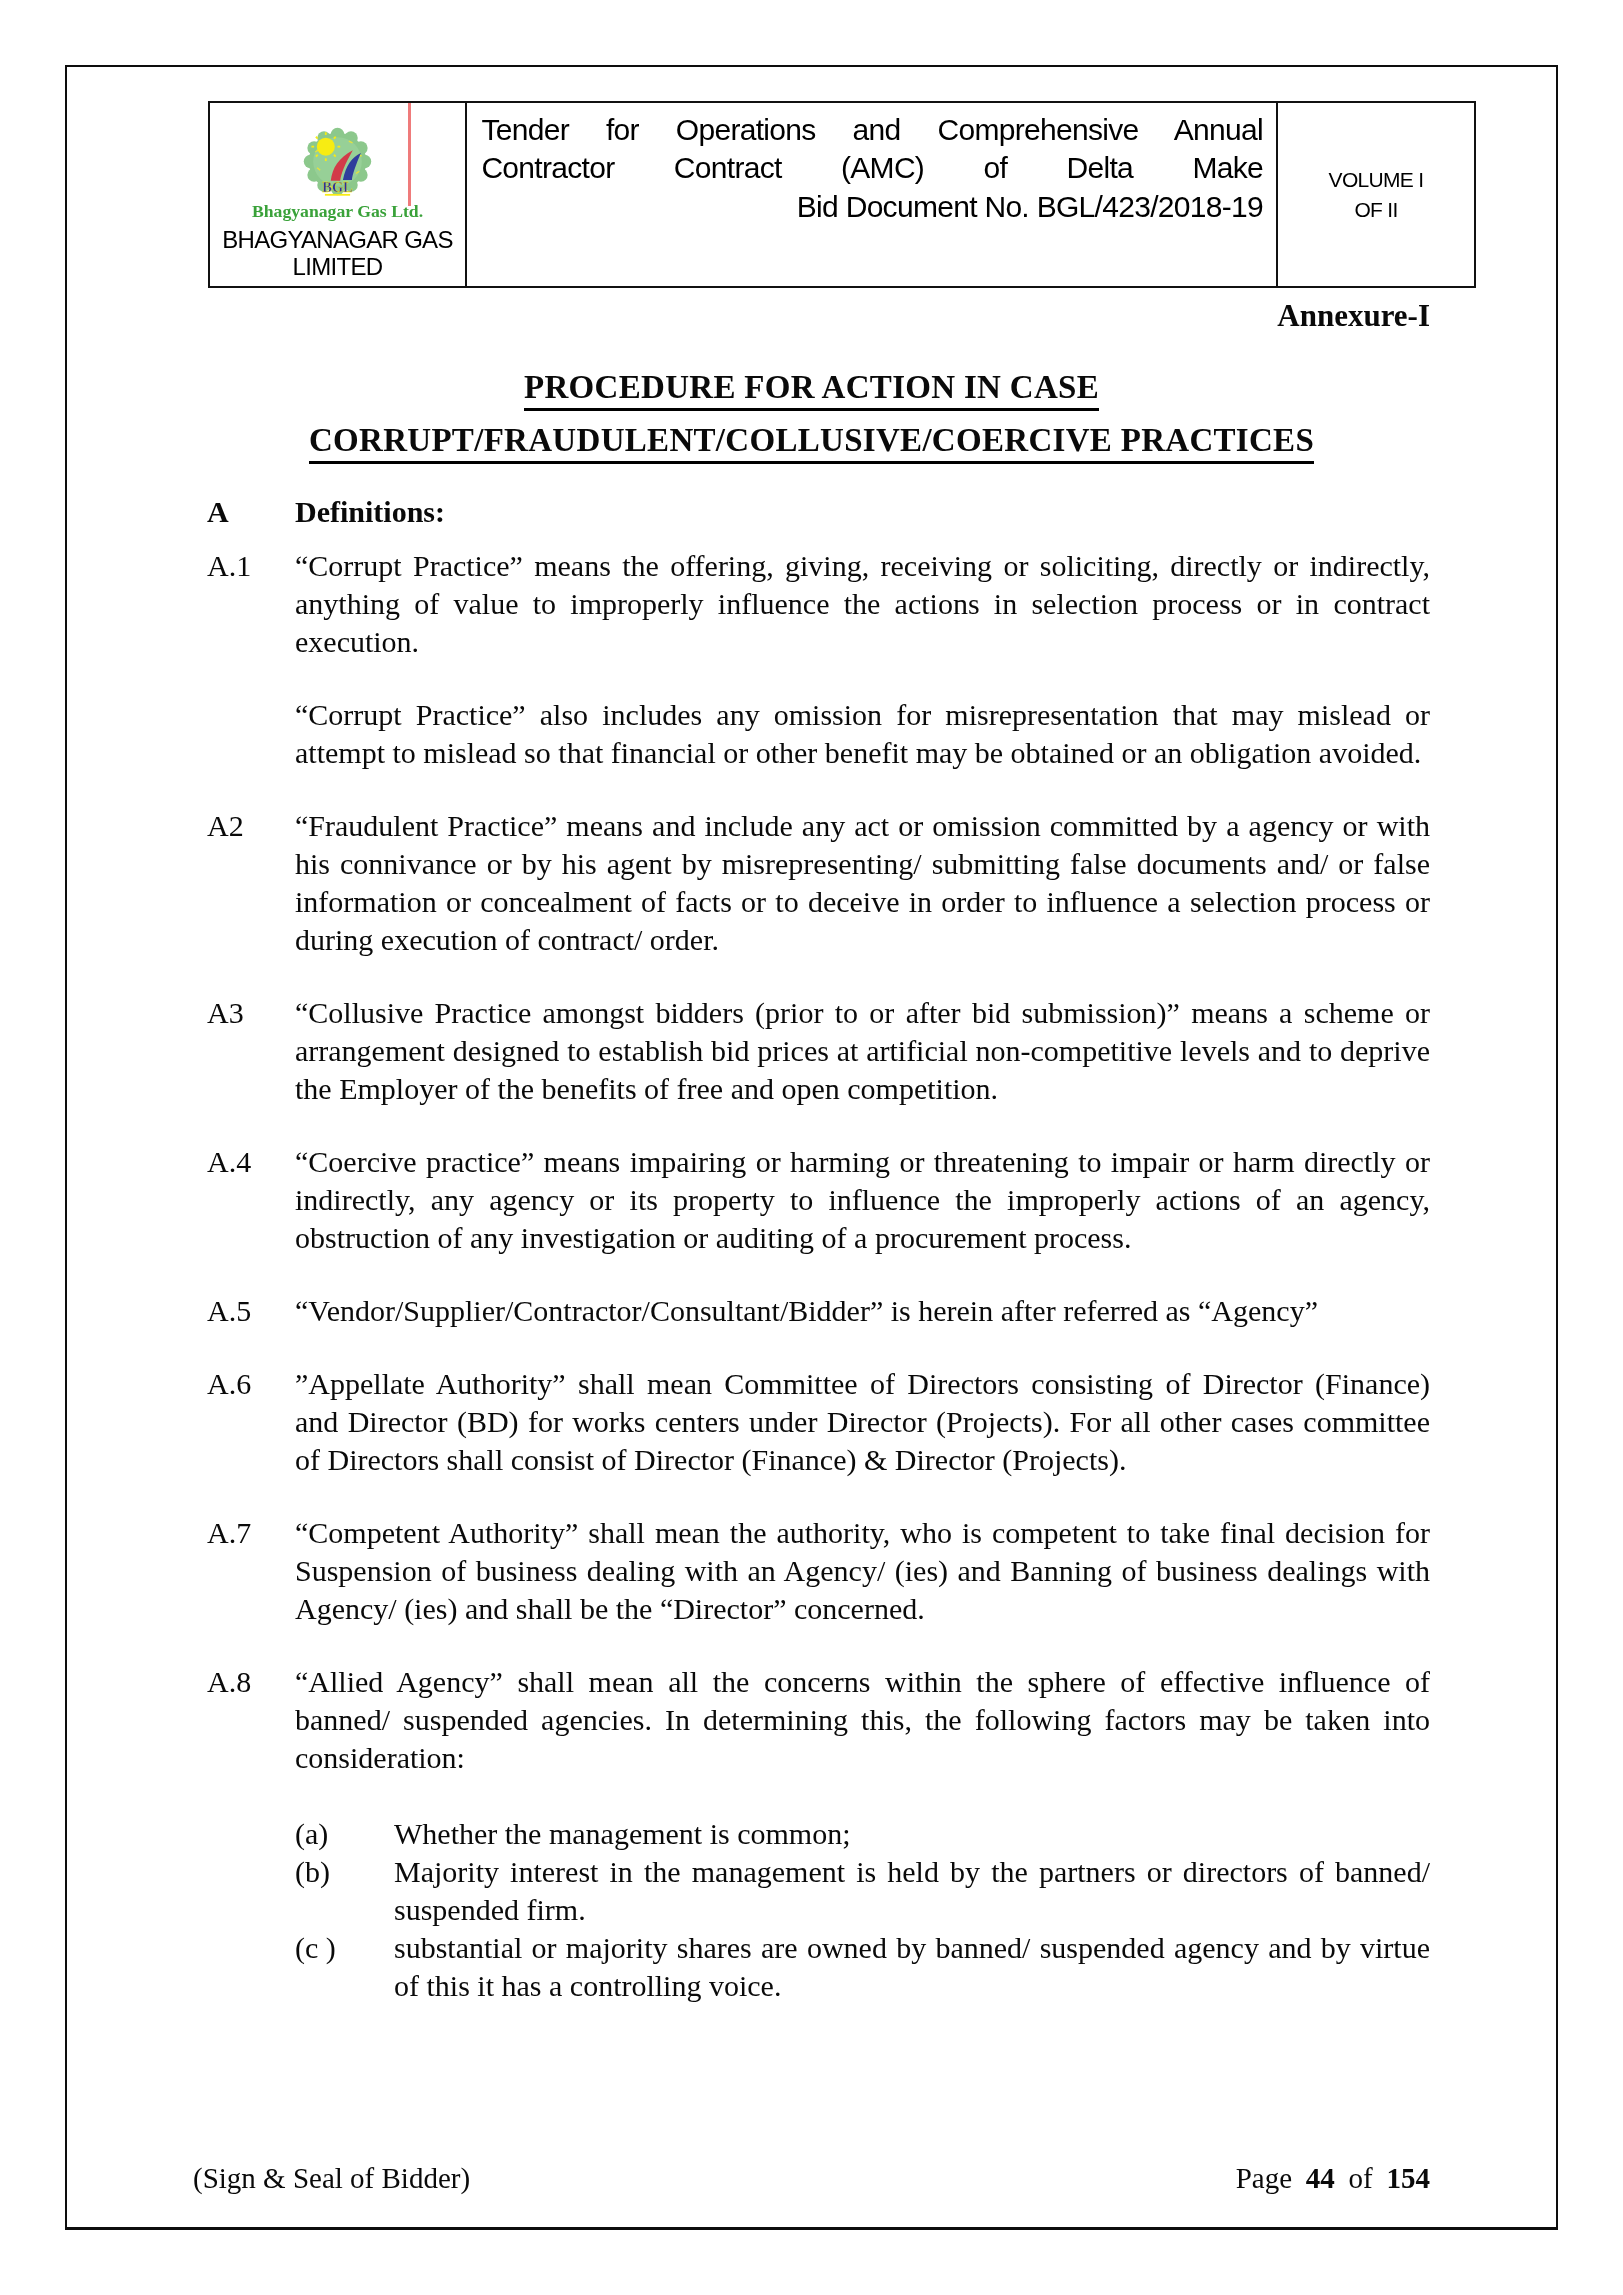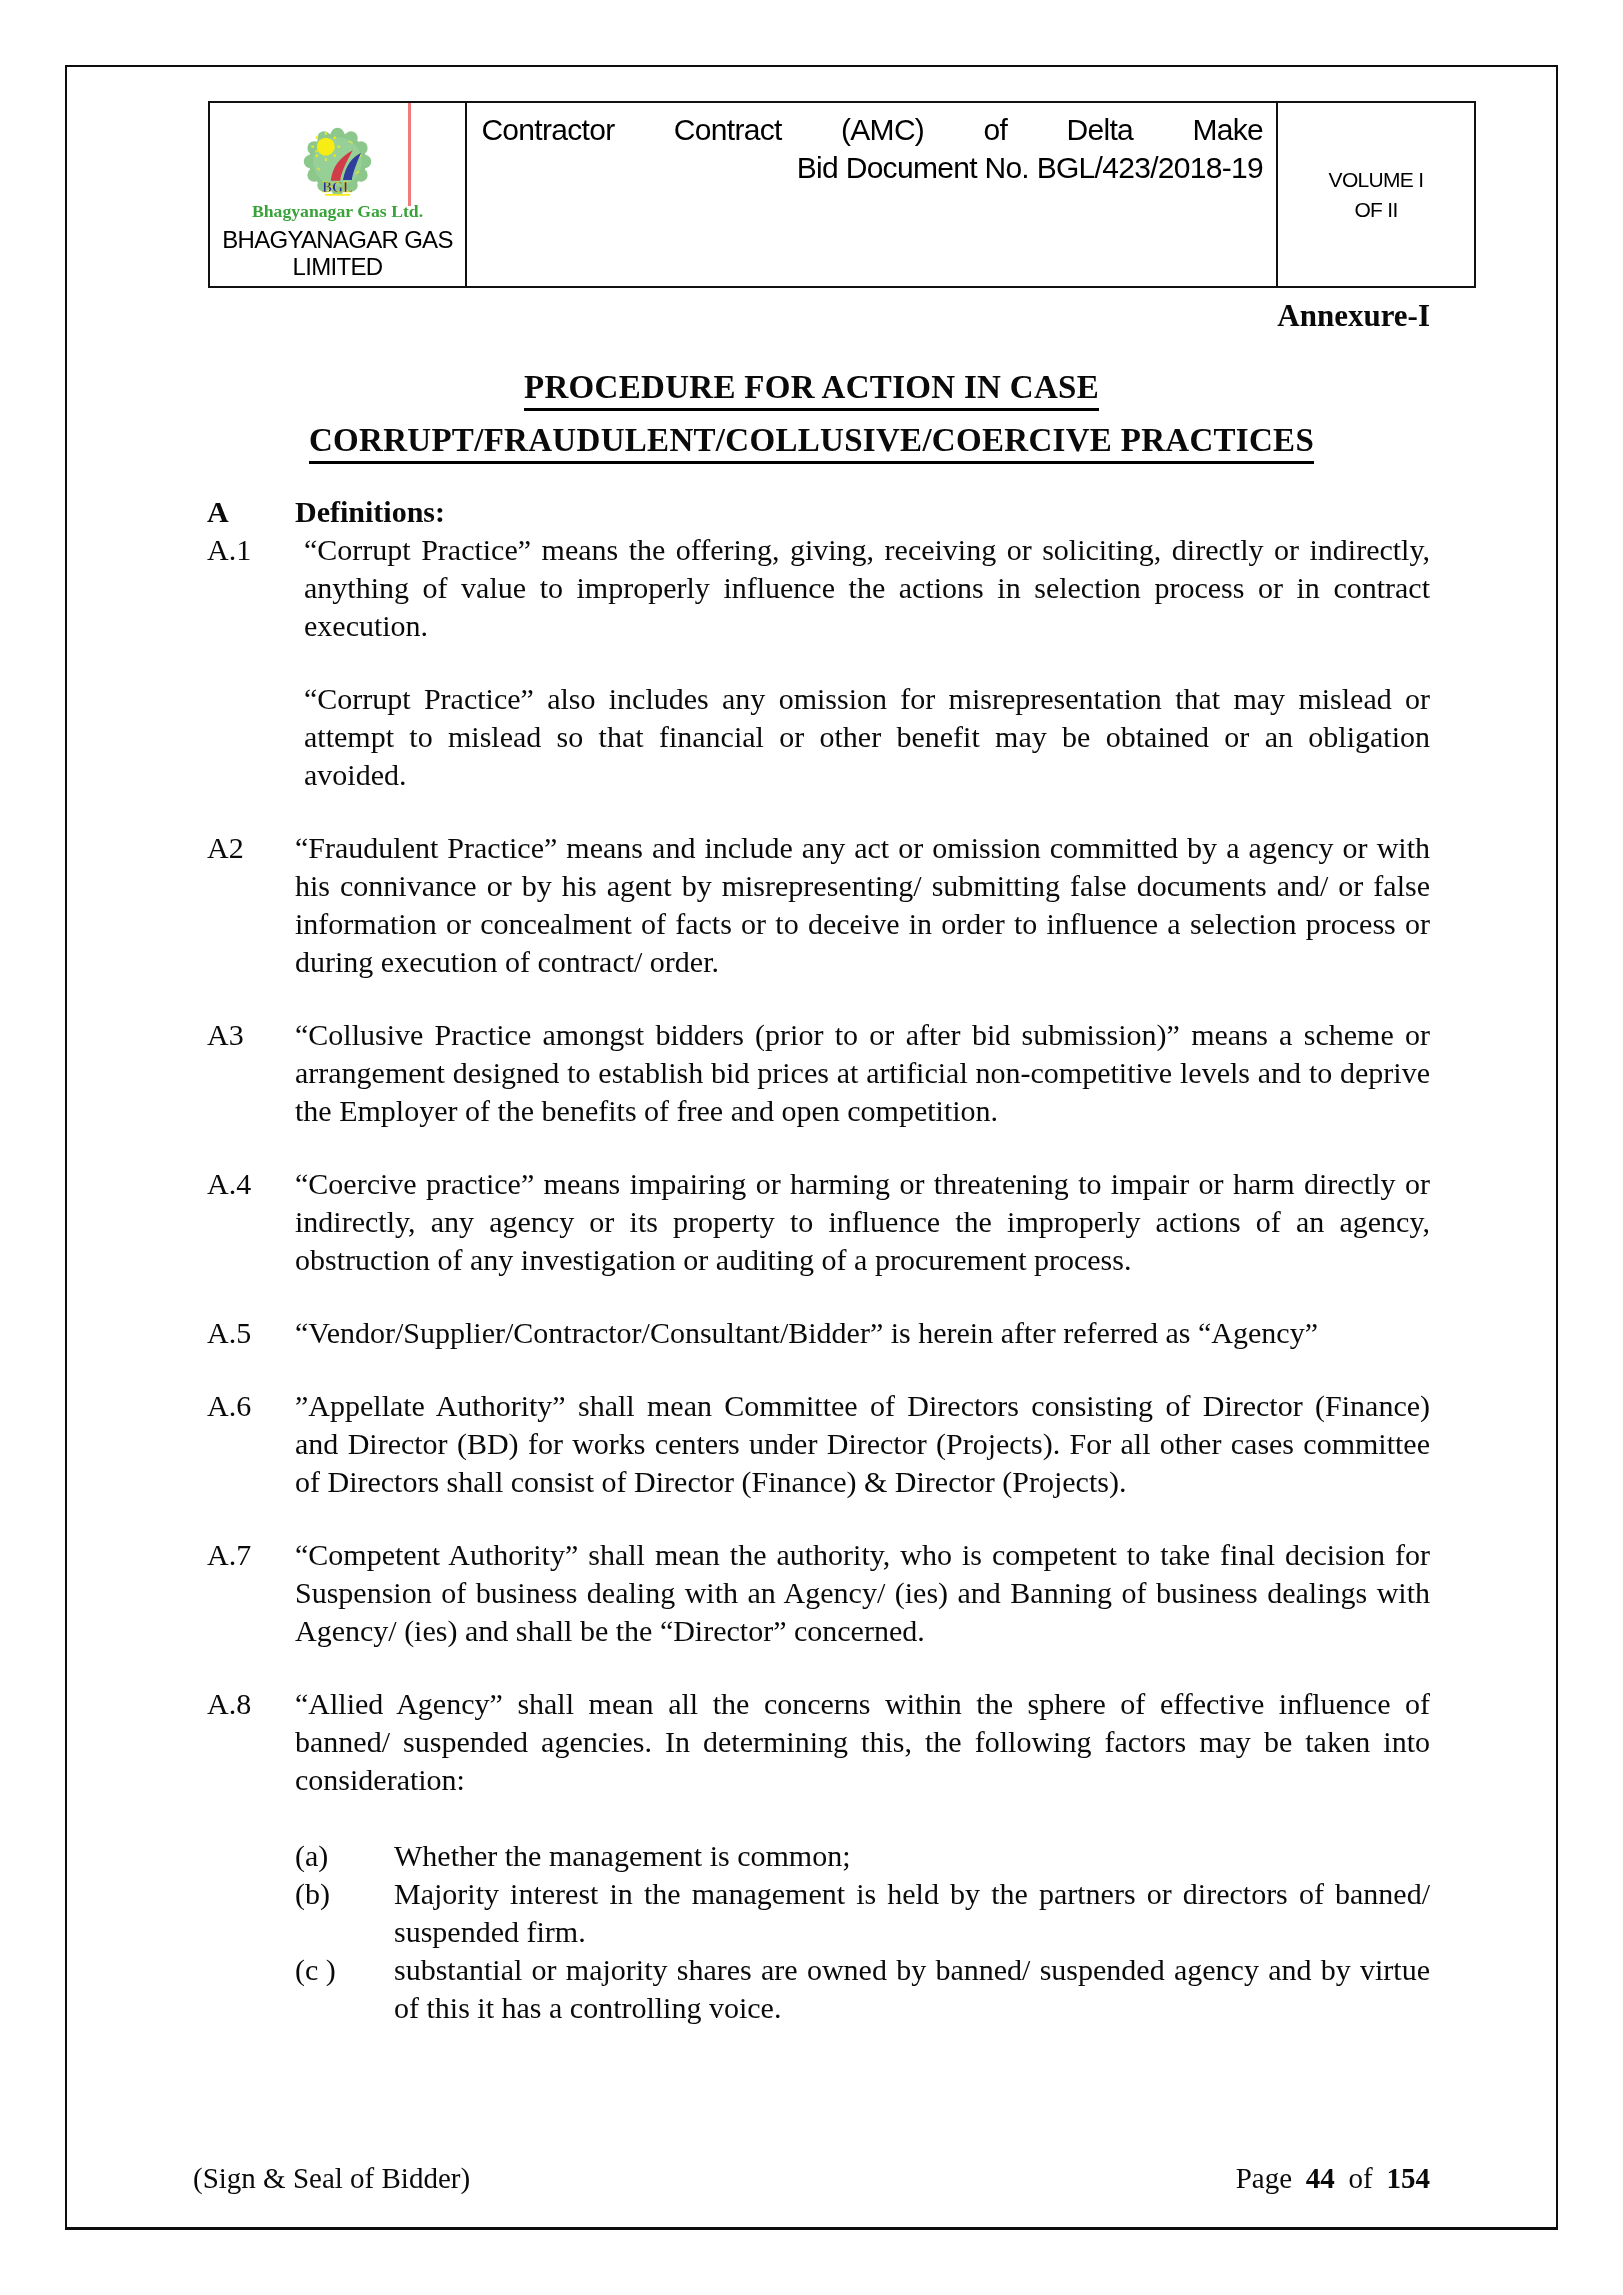--- a/index.html
+++ b/index.html
@@ -50,21 +50,21 @@
     margin:0 126px 0 141px; text-align:right;
     font-size:31px; font-weight:bold; line-height:38px;
   }
   .headings { margin-top:35px; text-align:center; }
   .heading-line { margin-bottom:11.8px; }
   .heading-line span {
     display:inline-block; font-size:33px; font-weight:bold; line-height:35px;
     border-bottom:3.9px solid #000; padding-bottom:3.3px; letter-spacing:0.3px;
   }
   .sec { display:flex; margin:35px 126px 0 140px; }
-  .sec.no-gap { margin-top:0;gap:9px; }
+  .sec.no-gap { margin-top:16px; }
   .sec.first { margin-top:29px; }
   .sec-label { width:88px; flex-shrink:0; font-size:30px; line-height:38px; }
   .sec-body  { flex:1; text-align:justify; font-size:30px; line-height:38px; }
   .sec-body p { margin:0; }
   .sec-body p + p { margin-top:35px; }
   .bold { font-weight:bold; }
   .sublist { margin-top:38px; }
   .subitem { display:flex; }
   .sub-label { width:99px; flex-shrink:0; font-size:30px; line-height:38px; }
   .sub-text  { flex:1; text-align:justify; font-size:30px; line-height:38px; }
@@ -128,20 +128,21 @@
       </svg>
       <div class="logo-caption">Bhagyanagar Gas Ltd.</div>
       <div class="org-name">
         <div>BHAGYANAGAR GAS</div>
         <div>LIMITED</div>
       </div>
       <div class="red-line"></div>
     </div>
 
     <div class="cell-title">
+      <div class="tl-just">Tender for Operations and Comprehensive Annual</div>
       <div class="tl-just">Contractor Contract (AMC) of Delta Make</div>
       <div class="tl-center">Bid Document No. BGL/423/2018-19</div>
     </div>
 
     <div class="cell-volume">
       <div>
         <div>VOLUME I</div>
         <div>OF II</div>
       </div>
     </div>

